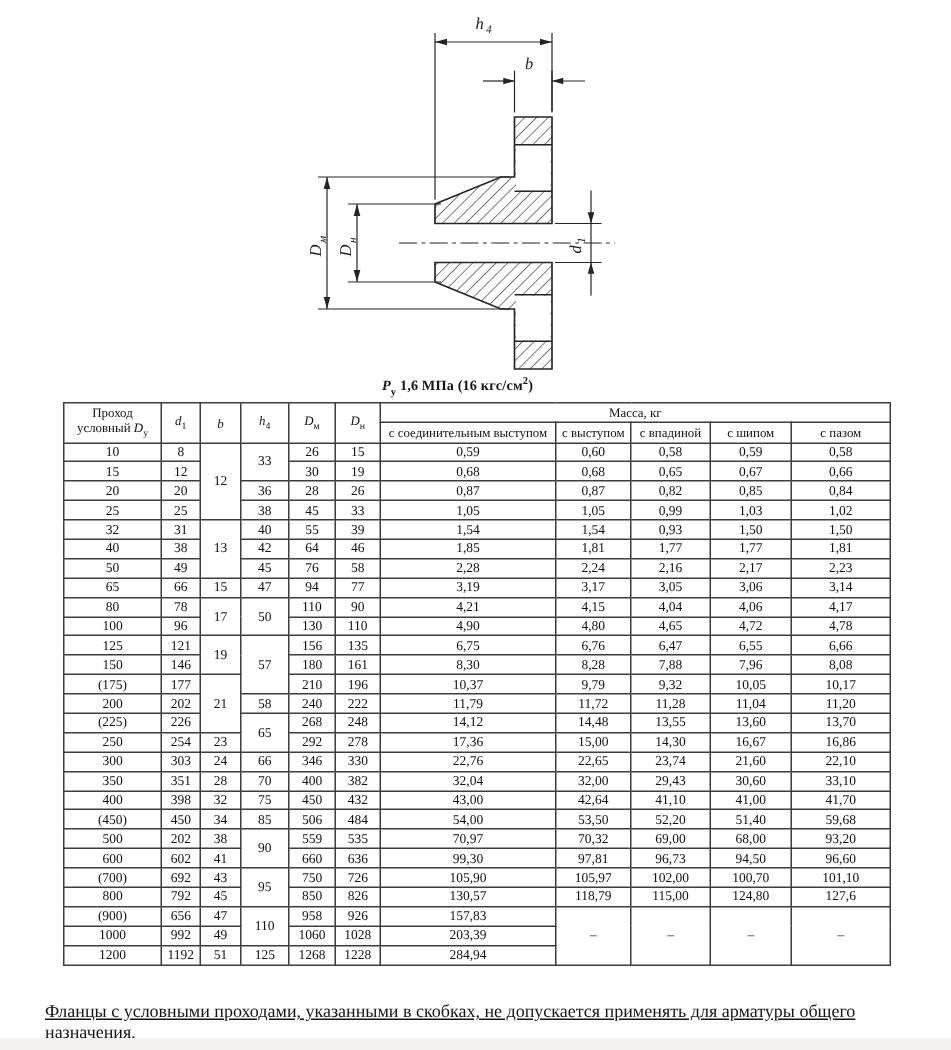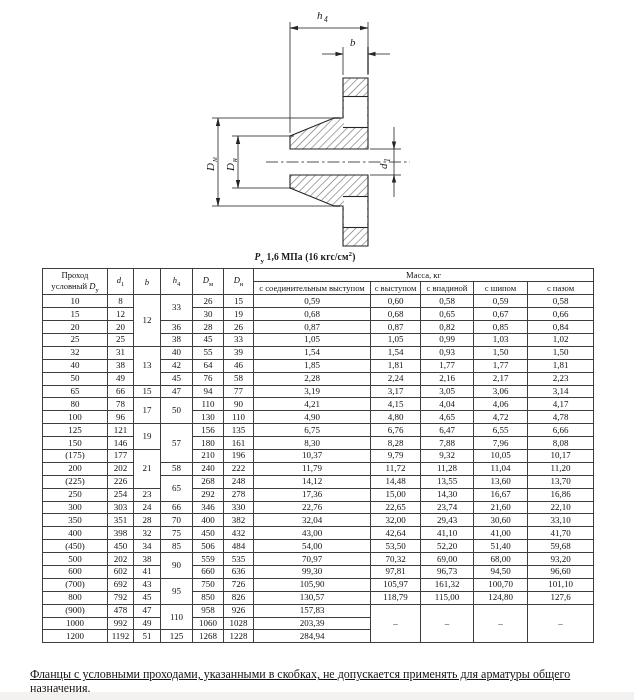--- a/index.html
+++ b/index.html
@@ -429,39 +429,39 @@
         </tr>
         <tr>
           <td>(700)</td>
           <td>692</td>
           <td>43</td>
           <td rowspan="2">95</td>
           <td>750</td>
           <td>726</td>
           <td>105,90</td>
           <td>105,97</td>
-          <td>161,32</td>
+          <td>102,00</td>
           <td>100,70</td>
           <td>101,10</td>
         </tr>
         <tr>
           <td>800</td>
           <td>792</td>
           <td>45</td>
           <td>850</td>
           <td>826</td>
           <td>130,57</td>
           <td>118,79</td>
           <td>115,00</td>
           <td>124,80</td>
           <td>127,6</td>
         </tr>
         <tr>
           <td>(900)</td>
-          <td>478</td>
+          <td>656</td>
           <td>47</td>
           <td rowspan="2">110</td>
           <td>958</td>
           <td>926</td>
           <td>157,83</td>
           <td rowspan="3">–</td>
           <td rowspan="3">–</td>
           <td rowspan="3">–</td>
           <td rowspan="3">–</td>
         </tr>

